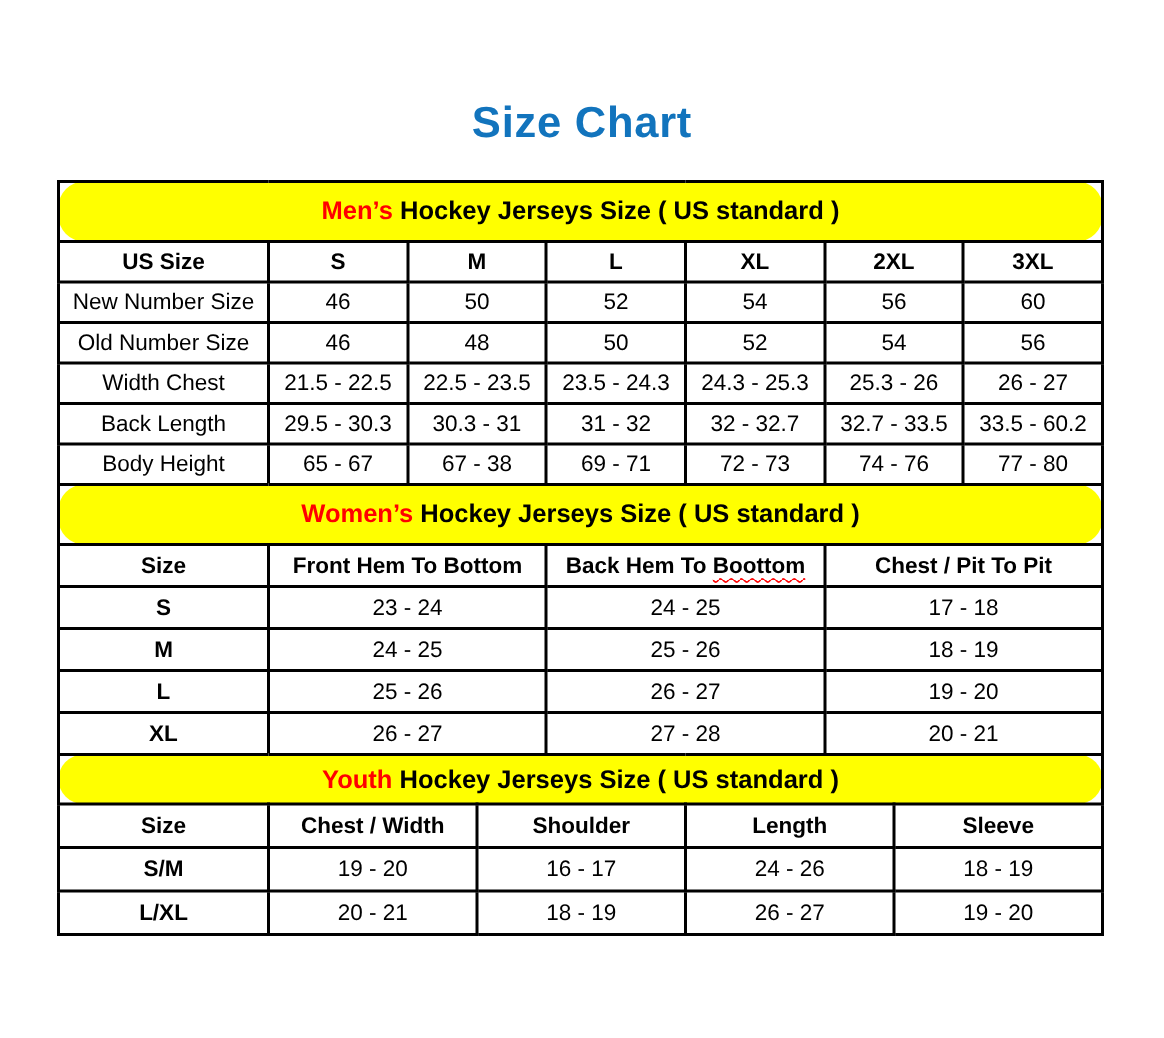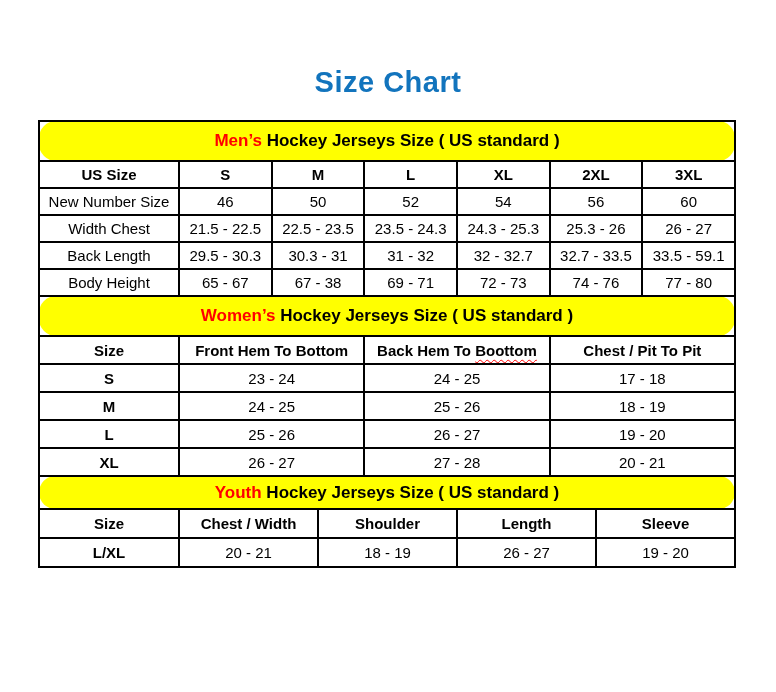--- a/index.html
+++ b/index.html
@@ -113,36 +113,45 @@
       <tr class="row-m">
         <td class="lbl">New Number Size</td>
         <td>46</td>
         <td>50</td>
         <td>52</td>
         <td>54</td>
         <td>56</td>
         <td>60</td>
       </tr>
       <tr class="row-m">
+        <td class="lbl">Old Number Size</td>
+        <td>46</td>
+        <td>48</td>
+        <td>50</td>
+        <td>52</td>
+        <td>54</td>
+        <td>56</td>
+      </tr>
+      <tr class="row-m">
         <td class="lbl">Width Chest</td>
         <td>21.5 - 22.5</td>
         <td>22.5 - 23.5</td>
         <td>23.5 - 24.3</td>
         <td>24.3 - 25.3</td>
         <td>25.3 - 26</td>
         <td>26 - 27</td>
       </tr>
       <tr class="row-m">
         <td class="lbl">Back Length</td>
         <td>29.5 - 30.3</td>
         <td>30.3 - 31</td>
         <td>31 - 32</td>
         <td>32 - 32.7</td>
         <td>32.7 - 33.5</td>
-        <td>33.5 - 59.1</td>
+        <td>33.5 - 60.2</td>
       </tr>
       <tr class="row-m">
         <td class="lbl">Body Height</td>
         <td>65 - 67</td>
         <td>67 - 38</td>
         <td>69 - 71</td>
         <td>72 - 73</td>
         <td>74 - 76</td>
         <td>77 - 80</td>
       </tr>
@@ -210,20 +219,27 @@
         </td>
       </tr>
       <tr class="row-y">
         <td class="hdr">Size</td>
         <td class="hdr">Chest / Width</td>
         <td class="hdr">Shoulder</td>
         <td class="hdr">Length</td>
         <td class="hdr">Sleeve</td>
       </tr>
       <tr class="row-y">
+        <td class="bold-lbl">S/M</td>
+        <td>19 - 20</td>
+        <td>16 - 17</td>
+        <td>24 - 26</td>
+        <td>18 - 19</td>
+      </tr>
+      <tr class="row-y">
         <td class="bold-lbl">L/XL</td>
         <td>20 - 21</td>
         <td>18 - 19</td>
         <td>26 - 27</td>
         <td>19 - 20</td>
       </tr>
     </tbody>
       </table>
 
   </div>

